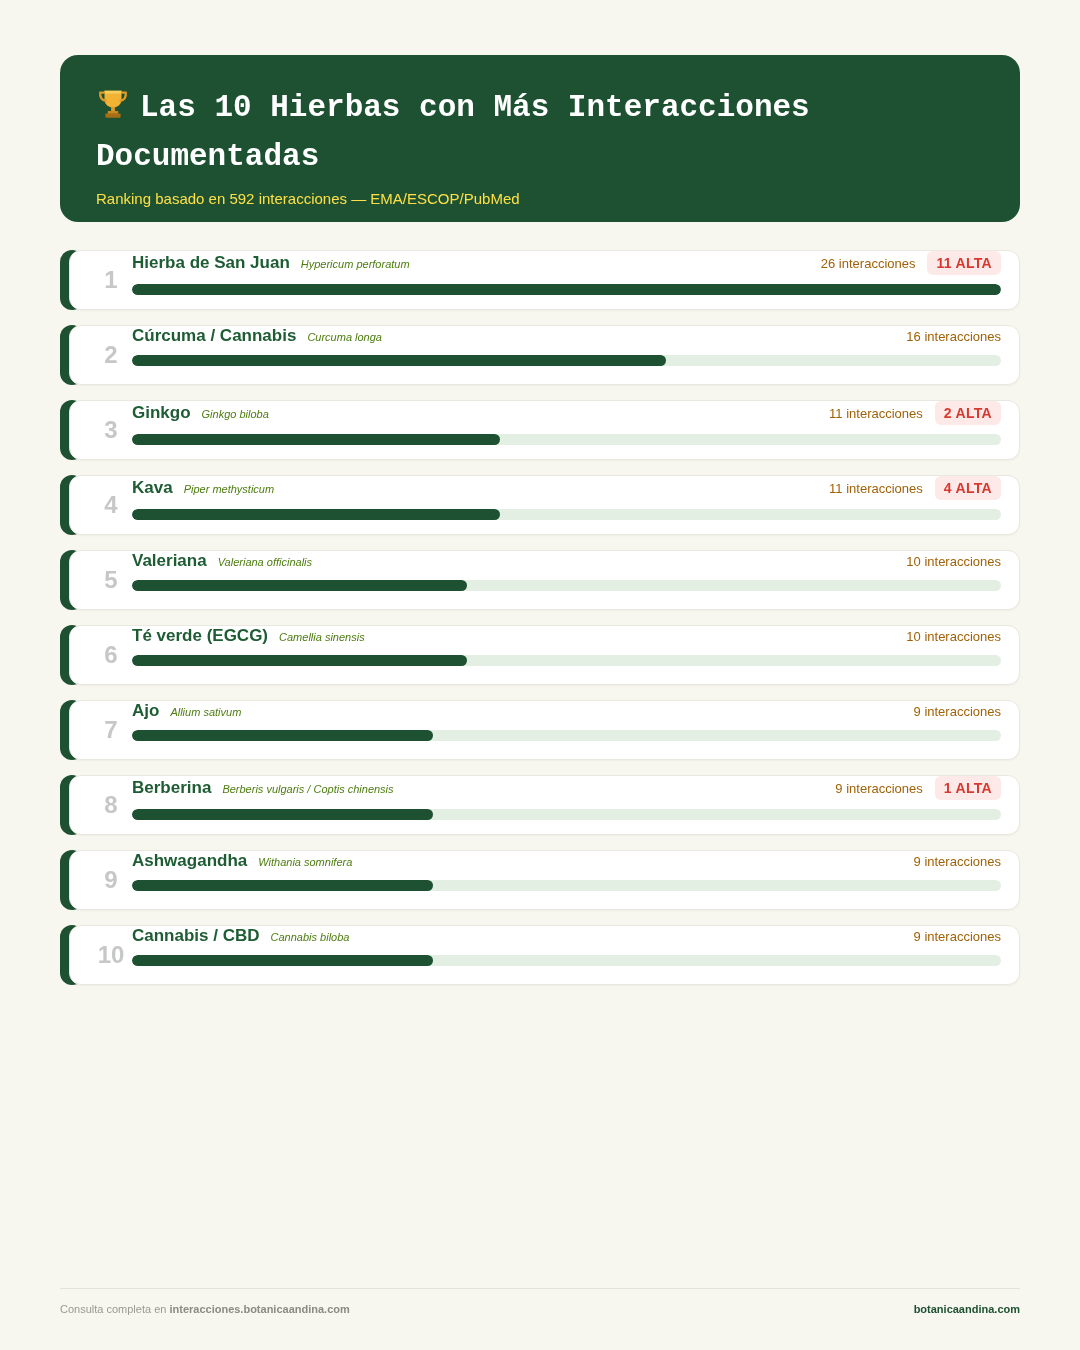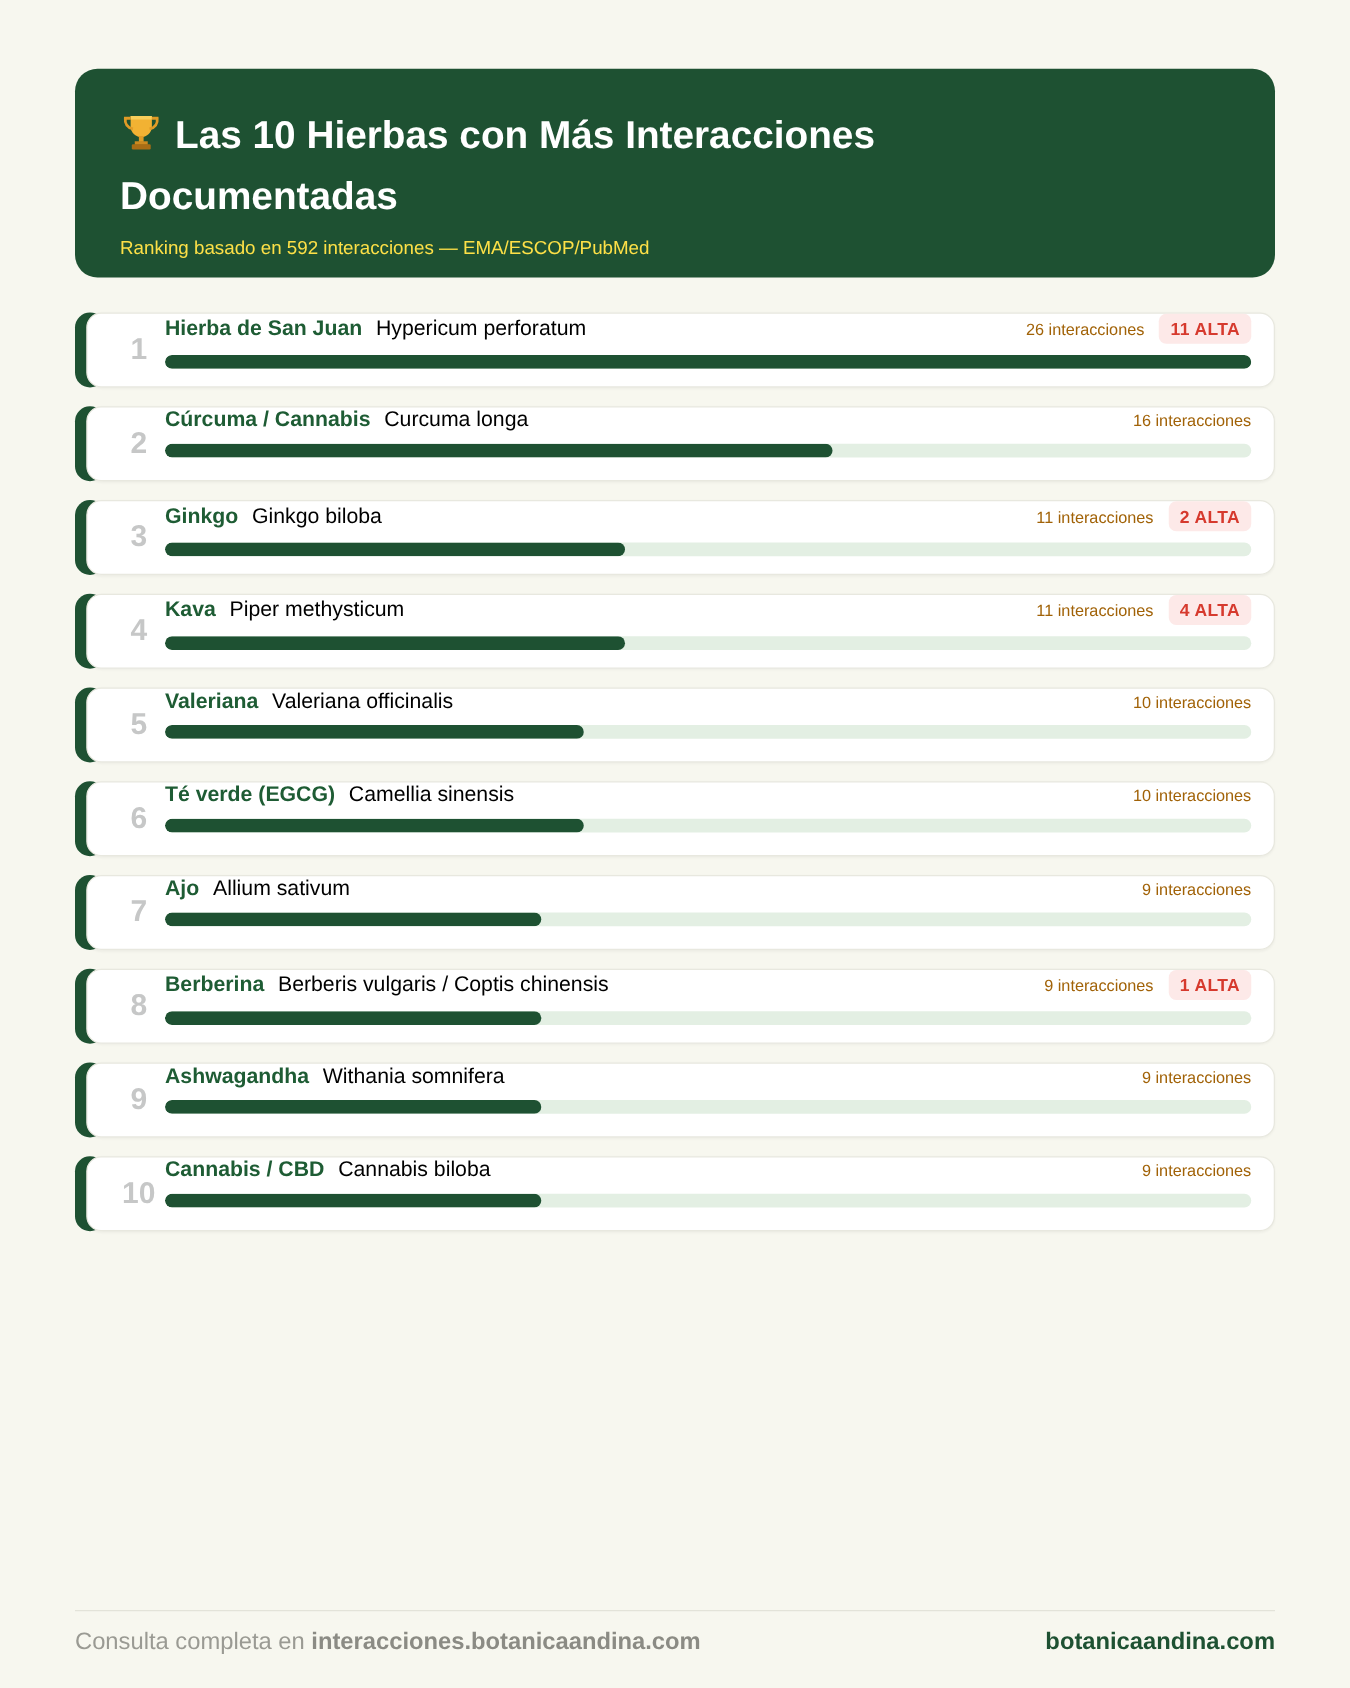--- a/index.html
+++ b/index.html
@@ -17,21 +17,21 @@
 
   
   .header {
     background: #1e5132;
     border-radius: 18px;
     padding: 30px 36px 34px 36px;
     height: 167px;
   }
   .header h1 {
     color: #ffffff;
-    font-family: Liberation Sans, sans-serif;
+    font-family: Liberation Mono, monospace;
     font-weight: bold;
     font-size: 31px;
     line-height: 45px;
     max-width: 760px;
     display: block;
   }
   .trophy {
     display: inline-block;
     vertical-align: -4px;
     margin-right: 10px;
@@ -89,22 +89,23 @@
     align-items: baseline;
   }
   .herb-name {
     font-size: 17px;
     font-weight: bold;
     color: #1e5c34;
     white-space: nowrap;
   }
   .herb-latin {
     margin-left: 11px;
-    font-size: 17px;
-    color: #000000;
+    font-size: 11px;
+    font-style: italic;
+    color: #4d7c0f;
     white-space: nowrap;
   }
   .row-spacer { flex: 1 1 auto; }
   .count-label {
     font-size: 13px;
     color: #a16207;
     white-space: nowrap;
   }
   .alta-badge {
     margin-left: 12px;
@@ -133,21 +134,21 @@
   
   .footer {
     position: absolute;
     left: 60px; right: 60px;
     top: 1288px;
     border-top: 1px solid #e3e3d9;
     padding-top: 14px;
     display: flex;
     justify-content: space-between;
     align-items: baseline;
-    font-size: 19px;
+    font-size: 11px;
   }
   .footer-left { color: #9a9a93; }
   .footer-left b { color: #8b8b84; }
   .footer-right {
     color: #1e5132;
     font-weight: bold;
   }
 </style>
 </head>
 <body>

